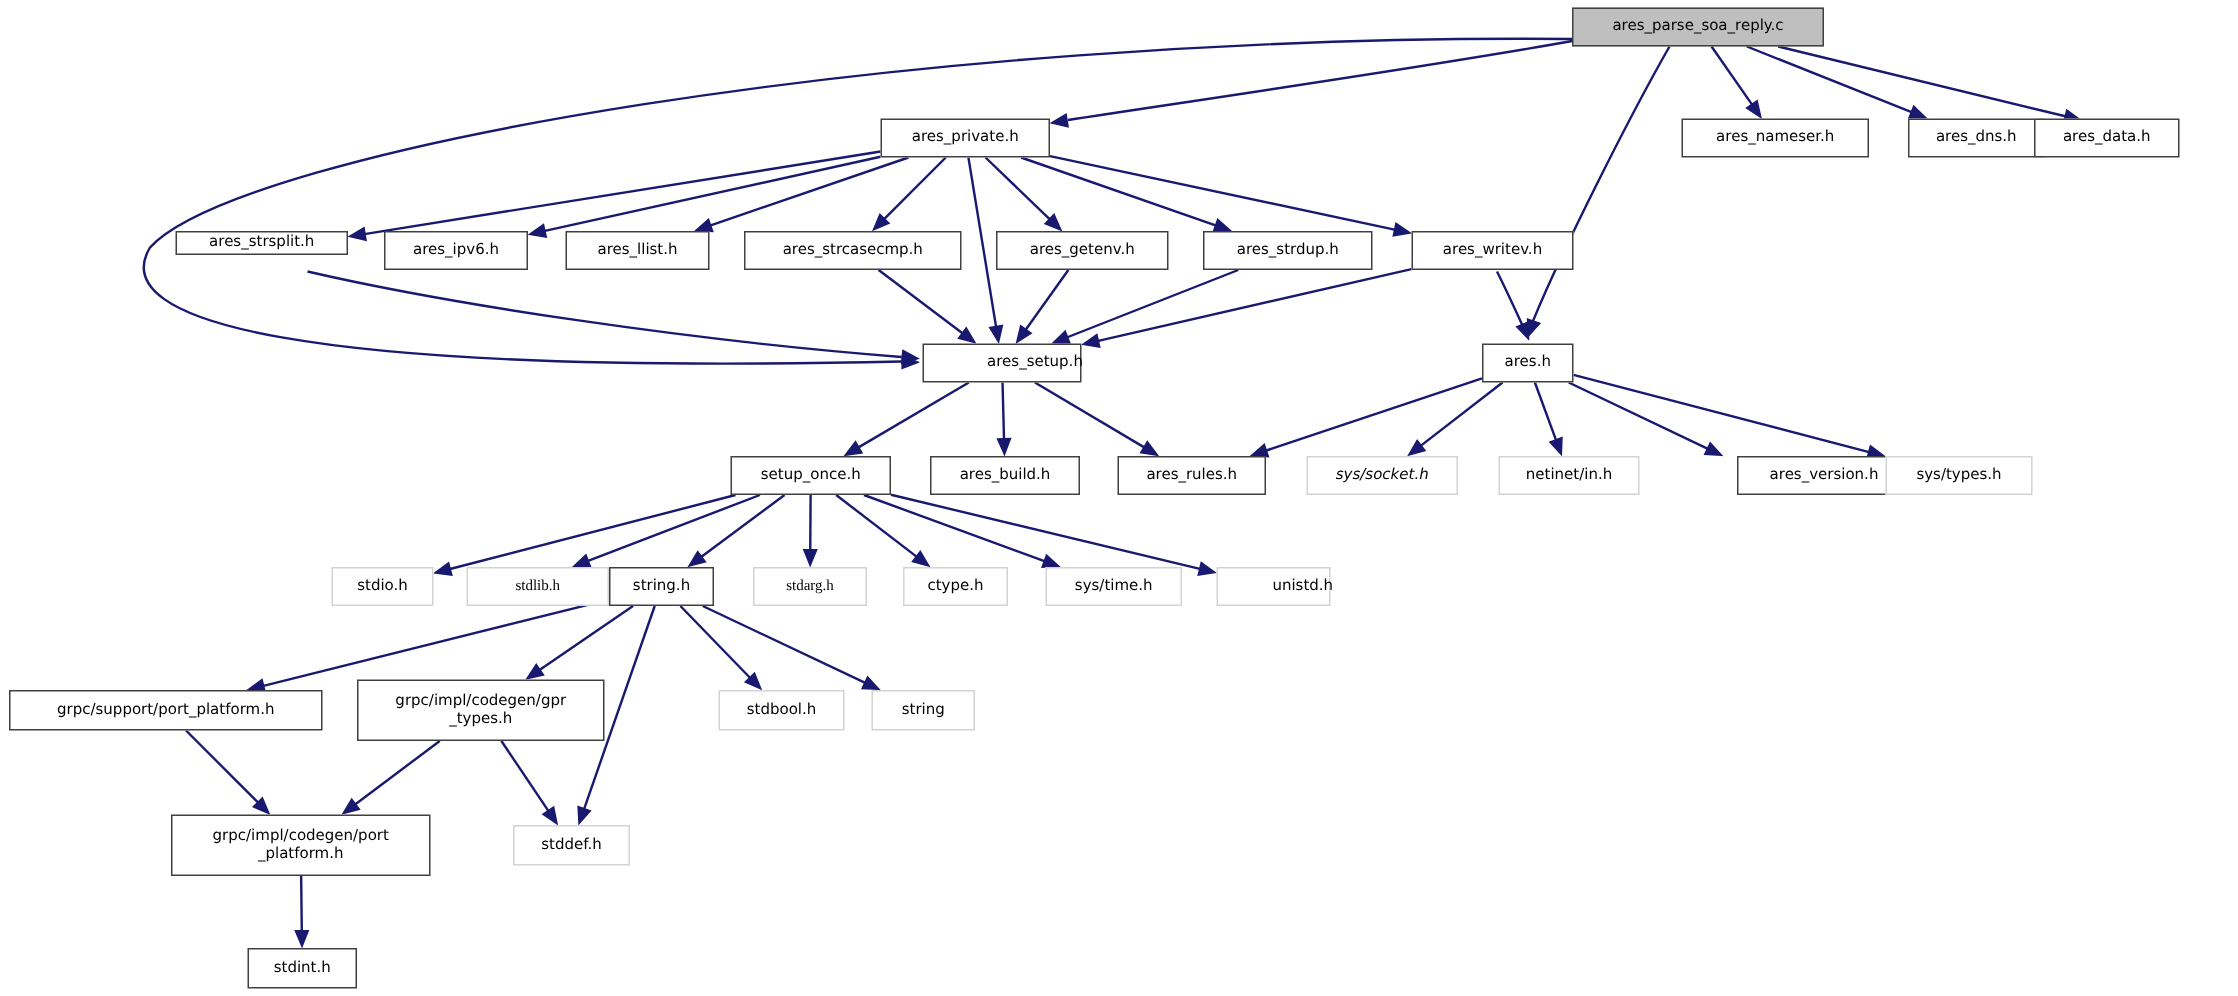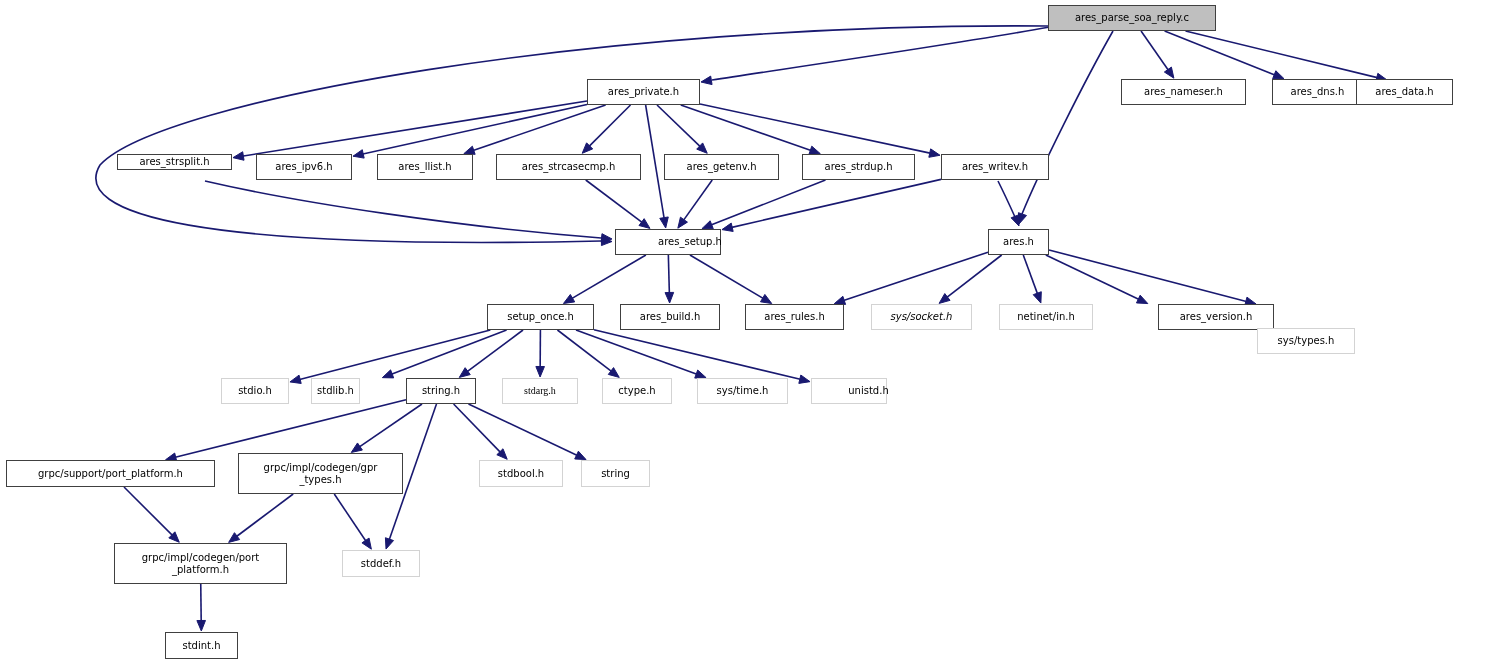--- a/index.html
+++ b/index.html
@@ -166,23 +166,23 @@
       <div class="node-box solid" style="left: 802px; top: 154px; width: 113px; height: 26px;">ares_strdup.h</div>
       <div class="node-box solid" style="left: 941px; top: 154px; width: 108px; height: 26px;">ares_writev.h</div>
       <div class="node-box solid" style="left: 615px; top: 229px; width: 106px; height: 26px; padding-left: 44px;">ares_setup.h</div>
       <div class="node-box solid" style="left: 988px; top: 229px; width: 61px; height: 26px;">ares.h</div>
       <div class="node-box solid" style="left: 487px; top: 304px; width: 107px; height: 26px;">setup_once.h</div>
       <div class="node-box solid" style="left: 620px; top: 304px; width: 100px; height: 26px;">ares_build.h</div>
       <div class="node-box solid" style="left: 745px; top: 304px; width: 99px; height: 26px;">ares_rules.h</div>
       <div class="node-box faint" style="left: 871px; top: 304px; width: 101px; height: 26px; font-style: italic;">sys/socket.h</div>
       <div class="node-box faint" style="left: 999px; top: 304px; width: 94px; height: 26px;">netinet/in.h</div>
       <div class="node-box solid" style="left: 1118px; top: 304px; width: 116px; height: 26px; margin-left: 40px;">ares_version.h</div>
-      <div class="node-box faint" style="left: 1257px; top: 304px; width: 98px; height: 26px; margin-top: 24px;">sys/types.h</div>
+      <div class="node-box faint" style="left: 1257px; top: 304px; width: 98px; height: 26px;">sys/types.h</div>
       <div class="node-box faint" style="left: 221px; top: 378px; width: 68px; height: 26px;">stdio.h</div>
-      <div class="node-box faint" style="left: 311px; top: 378px; width: 49px; height: 26px;">stdlib.h</div>
+      <div class="node-box faint" style="left: 311px; top: 378px; width: 95px; height: 26px; font-family: Liberation Serif, serif;">stdlib.h</div>
       <div class="node-box solid" style="left: 406px; top: 378px; width: 70px; height: 26px;">string.h</div>
       <div class="node-box faint" style="left: 502px; top: 378px; width: 76px; height: 26px; font-family: Liberation Serif, serif;">stdarg.h</div>
       <div class="node-box faint" style="left: 602px; top: 378px; width: 70px; height: 26px;">ctype.h</div>
       <div class="node-box faint" style="left: 697px; top: 378px; width: 91px; height: 26px;">sys/time.h</div>
       <div class="node-box faint" style="left: 811px; top: 378px; width: 76px; height: 26px; padding-left: 39px;">unistd.h</div>
       <div class="node-box solid" style="left: 6px; top: 460px; width: 209px; height: 27px;">grpc/support/port_platform.h</div>
       <div class="node-box solid" style="left: 238px; top: 453px; width: 165px; height: 41px;">grpc/impl/codegen/gpr
 _types.h</div>
       <div class="node-box faint" style="left: 479px; top: 460px; width: 84px; height: 27px;">stdbool.h</div>
       <div class="node-box faint" style="left: 581px; top: 460px; width: 69px; height: 27px;">string</div>

